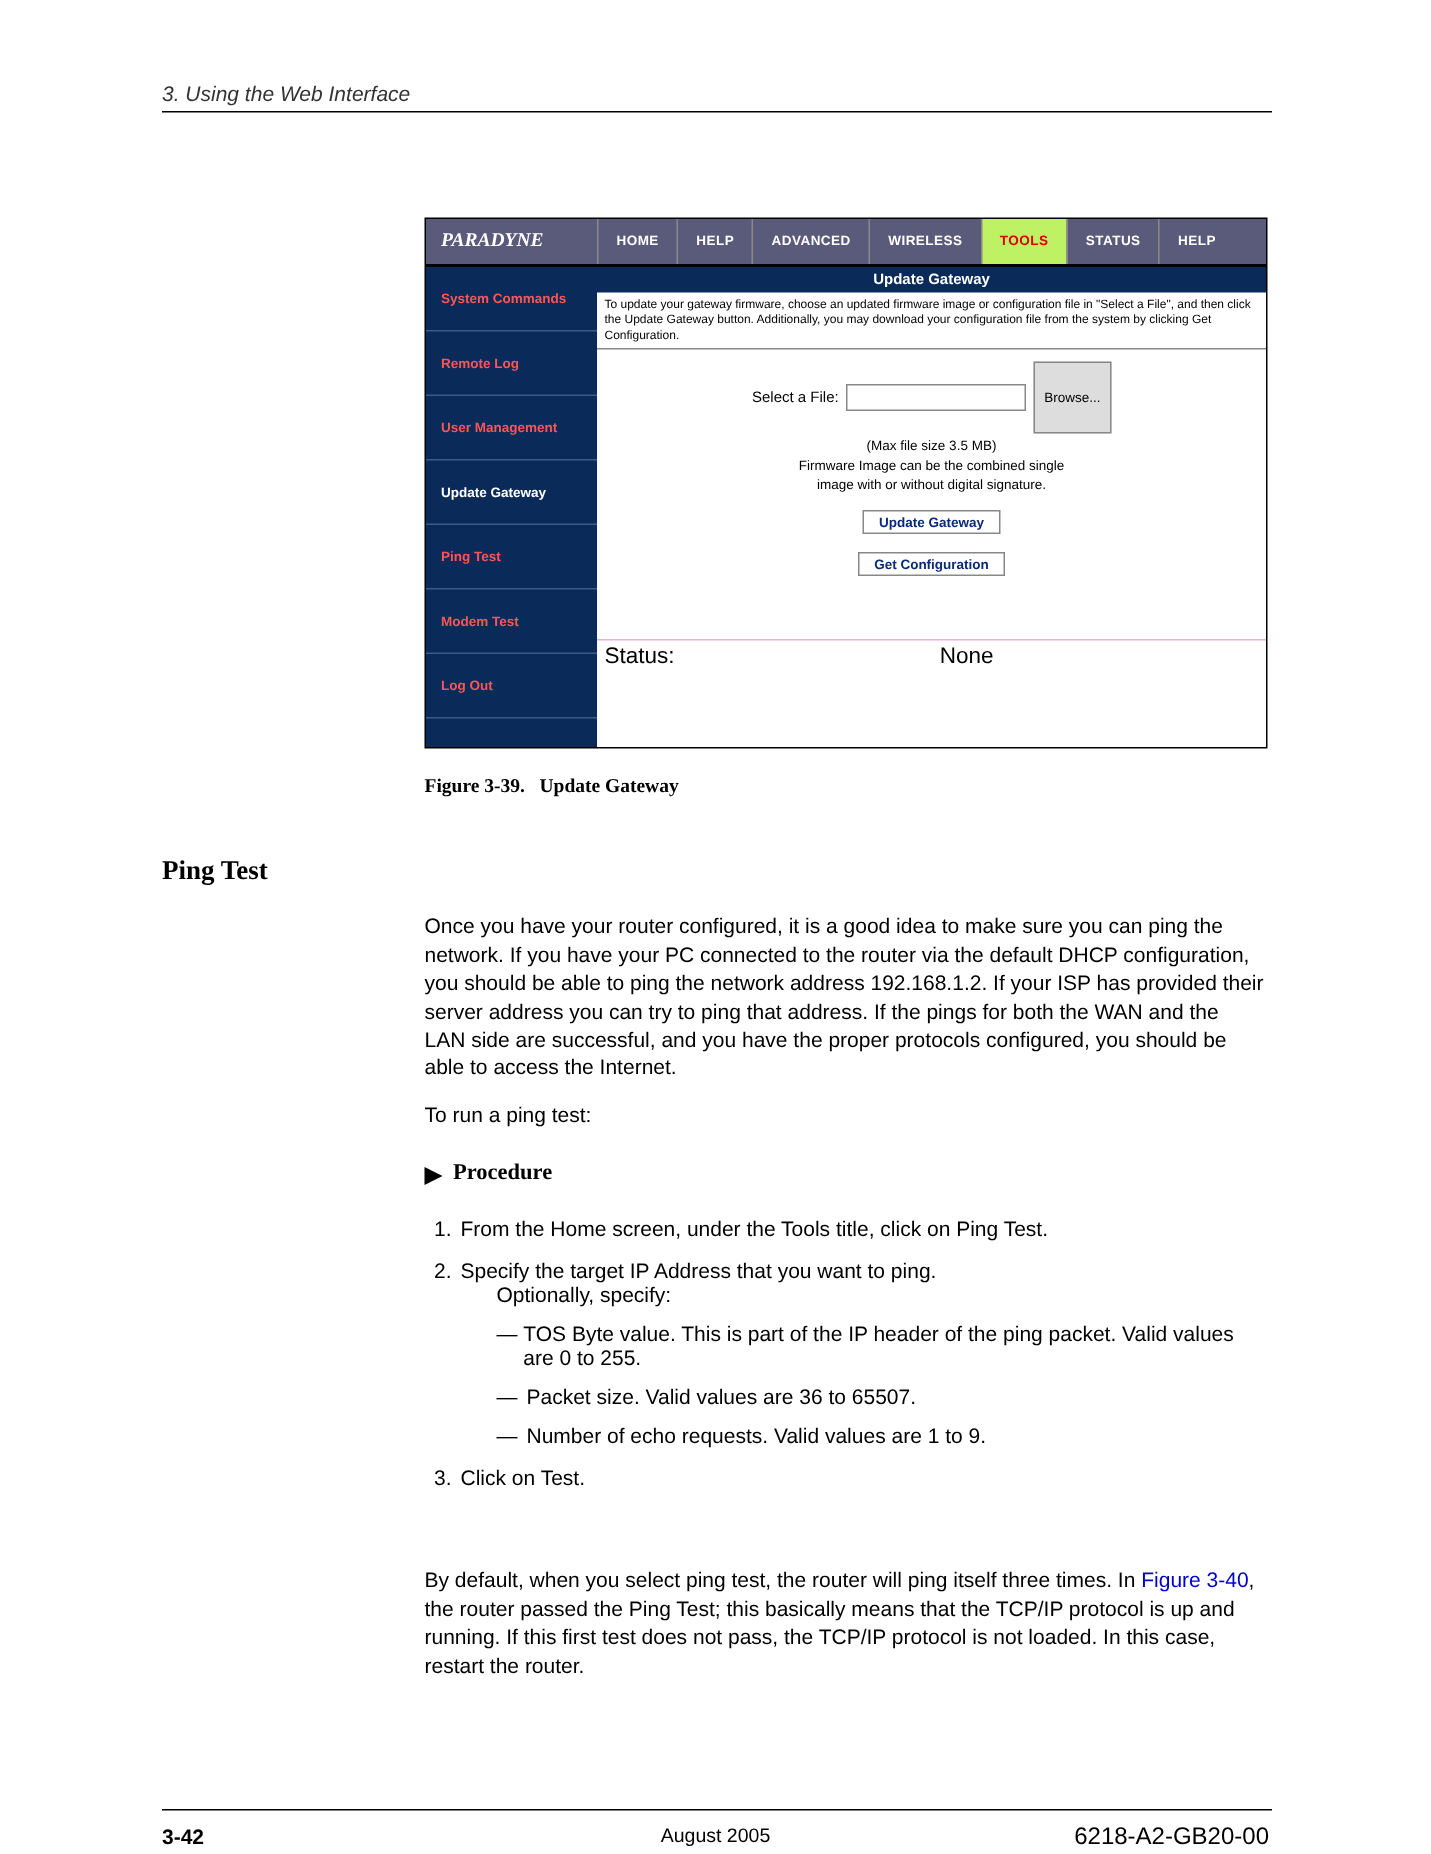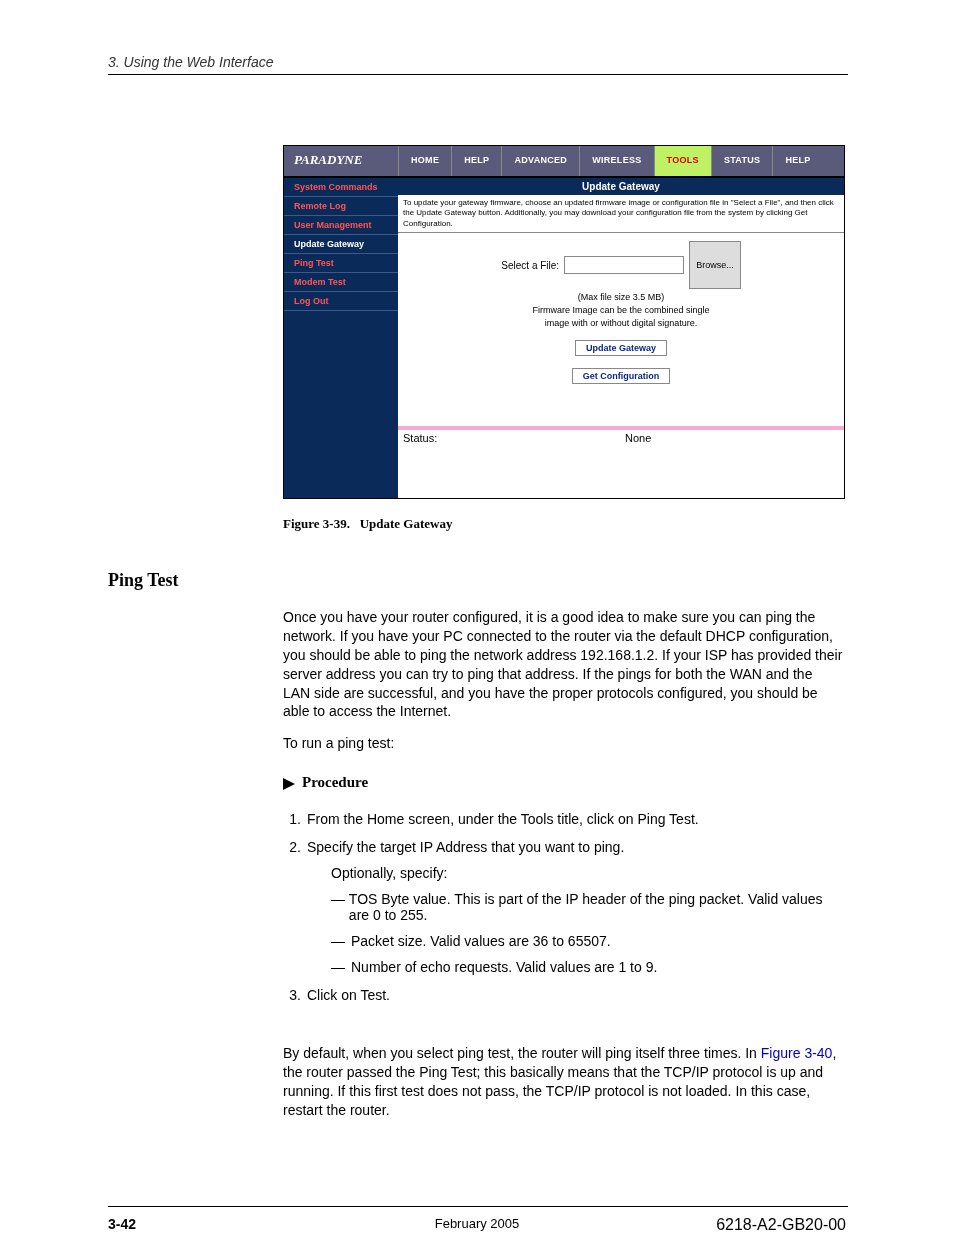--- a/index.html
+++ b/index.html
@@ -65,21 +65,21 @@
     }
     .sidebar {
       width: 114px;
       background: #0a2a5a;
       min-height: 320px;
     }
     .sidebar-item {
       color: #fff;
       font-size: 9px;
       font-weight: bold;
-      padding: 4px 10px;
+      padding: 16px 10px;
       border-bottom: 1px solid #3a5a8a;
     }
     .sidebar-item.red { color: #ff5555; }
     .content {
       flex: 1;
       background: #fff;
       position: relative;
       min-height: 320px;
     }
     .content-title {
@@ -129,22 +129,22 @@
       background: #fff;
       border: 1px solid #888;
       padding: 2px 10px;
     }
     .restart-note {
       font-size: 8px;
       padding: 0 50px;
       line-height: 1.3;
     }
     .status-bar {
-      border-top: 4px solid #f9a8d4;
-      font-size: 11px;
+      border-top: 1px solid #f9a8d4;
+      font-size: 15px;
       padding: 2px 5px;
       display: flex;
     }
     .status-label { flex: 0 0 auto; }
     .status-val { flex: 1; text-align: center; }
     .figure-caption {
       position: absolute;
       top: 516px;
       left: 283px;
       font-size: 13px;
@@ -187,21 +187,21 @@
     .ol-list {
       position: absolute;
       top: 811px;
       left: 283px;
       width: 562px;
       font-size: 14px;
     }
     .ol-item { display: flex; margin-bottom: 12px; }
     .ol-num { width: 24px; text-align: right; padding-right: 6px; }
     .ol-body { flex: 1; }
-    .sub-text { margin-top: 10px; margin-left: 24px; }
+    .sub-text { margin-left: 24px; }
     .dash-item { display: flex; margin-top: 10px; margin-left: 24px; }
     .dash { width: 20px; }
     .para3 { top: 1044px; left: 283px; }
     .link { color: #0000cc; }
     .footer-line {
       position: absolute;
       top: 1206px;
       left: 108px;
       width: 740px;
       height: 1px;
@@ -319,14 +319,14 @@
     <div class="ol-body">Click on Test.</div>
   </div>
 </div>
 
 <div class="body-text para3">
   <span>By default, when you select ping test, the router will ping itself three times. In </span><span class="link">Figure 3-40</span><span>, the router passed the Ping Test; this basically means that the TCP/IP protocol is up and running. If this first test does not pass, the TCP/IP protocol is not loaded. In this case, restart the router.</span>
 </div>
 
 <div class="footer-line"></div>
 <div class="footer-left">3-42</div>
-<div class="footer-center">February 2005</div>
+<div class="footer-center">August 2005</div>
 <div class="footer-right">6218-A2-GB20-00</div>
 
 </body></html>

